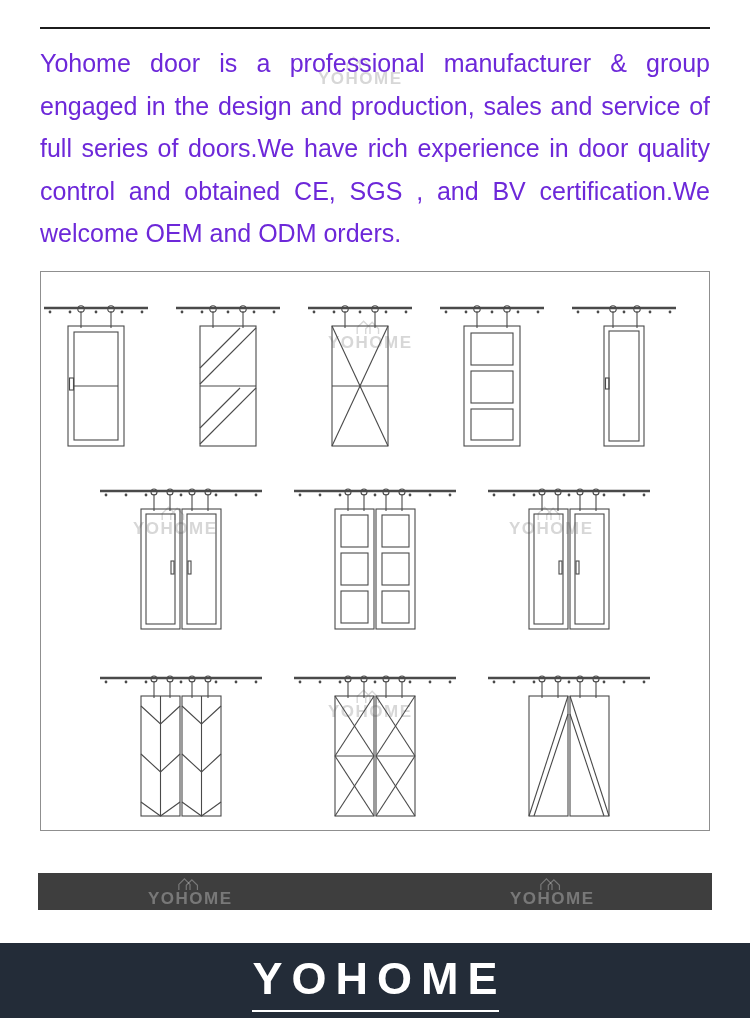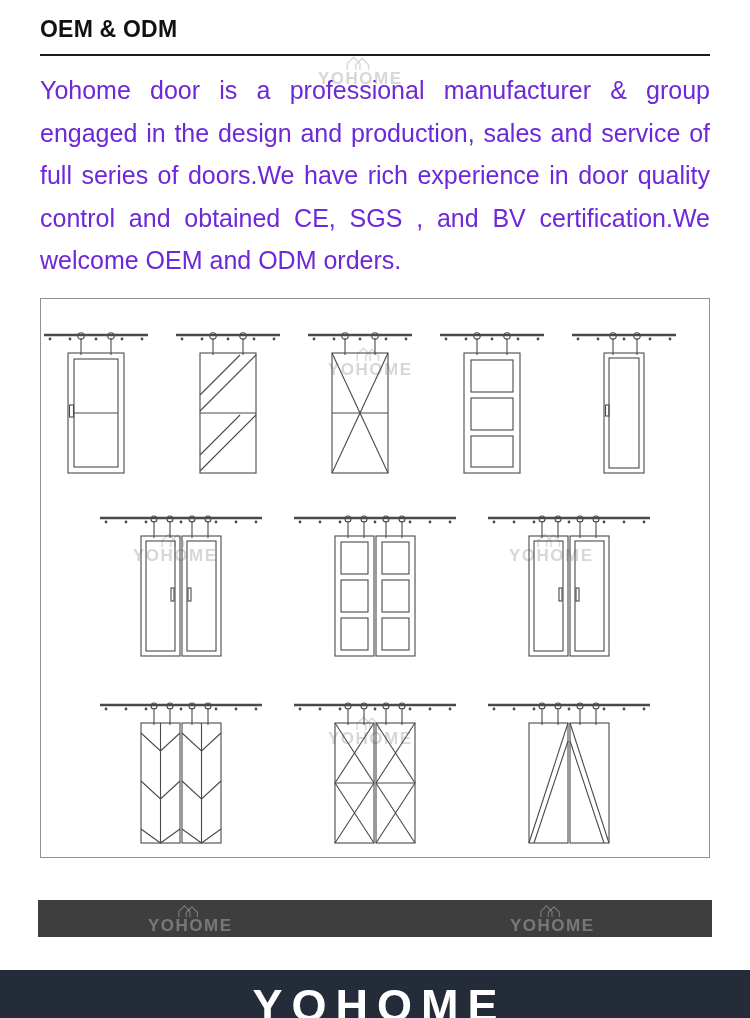--- a/index.html
+++ b/index.html
@@ -69,21 +69,20 @@
     <svg width="30" height="16" viewBox="0 0 28 15">
       <polyline points="2,15 2,9 8,3 14,9 14,15"></polyline>
         <polyline points="10,15 10,10 16,4 22,10 22,15"></polyline>
     </svg>
     <span class="wm-text">YOHOME</span>
   </div>
 
   <div class="layer-content">
 
     <div class="header">
-      <div class="title">OEM &amp; ODM</div>
       <hr class="title-rule">
       <p class="intro">Yohome door is a professional manufacturer &amp; group engaged in the design and production, sales and service of full series of doors.We have rich experience in door quality control and obtained CE, SGS , and BV certification.We welcome OEM and ODM orders.</p>
     </div>
 
     <div class="gallery">
 
       <div class="watermark" style="left:287px; top:46px;">
         <svg width="30" height="16" viewBox="0 0 28 15">
             <polyline points="2,15 2,9 8,3 14,9 14,15"></polyline>
             <polyline points="10,15 10,10 16,4 22,10 22,15"></polyline>

